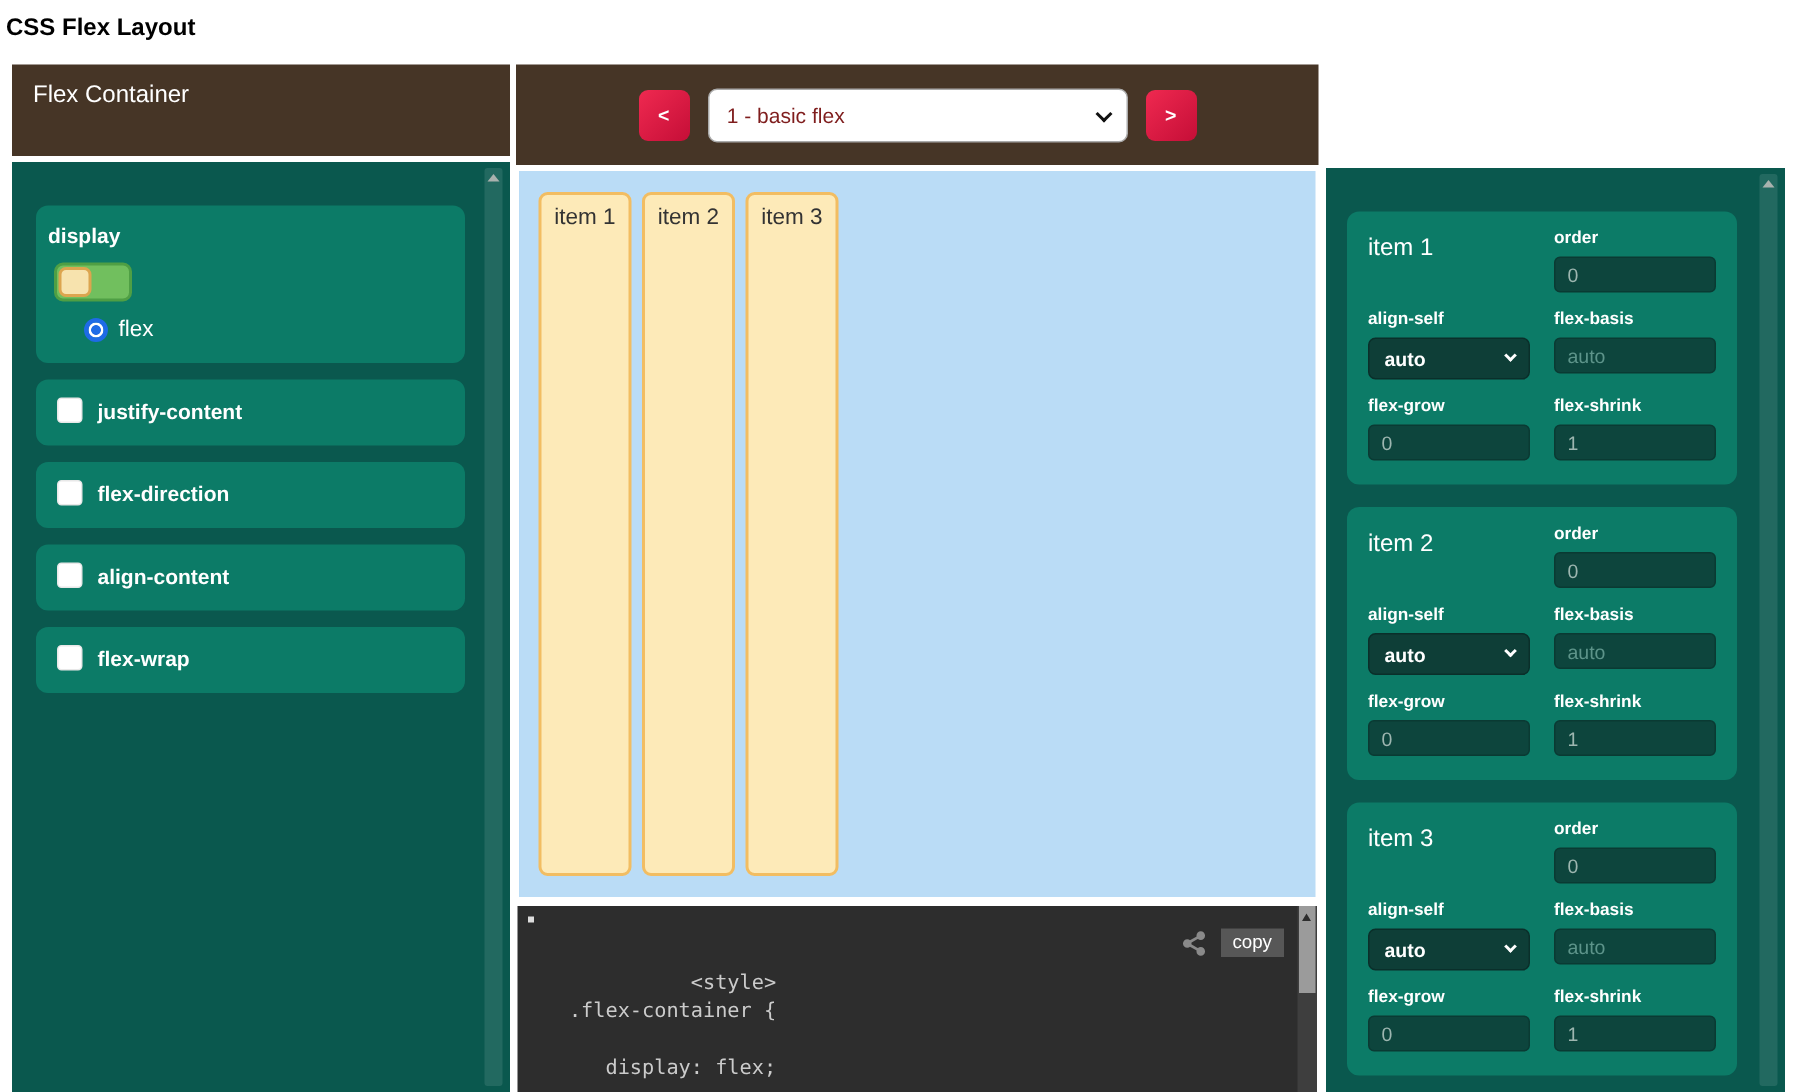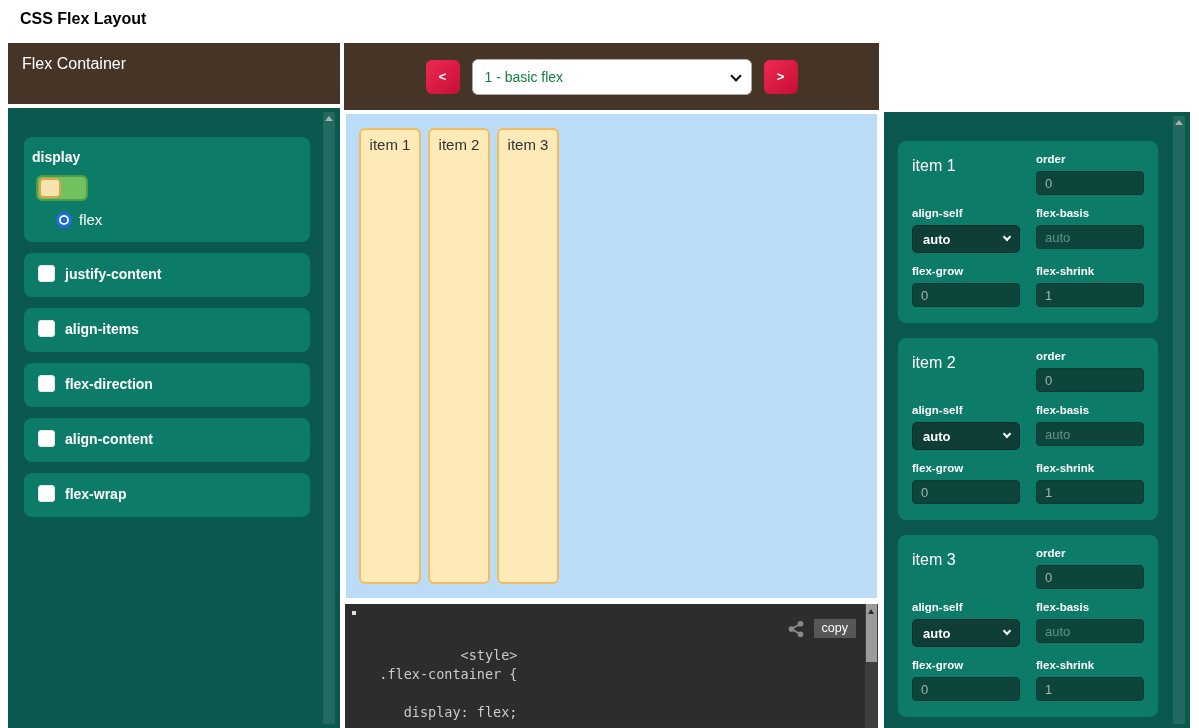--- a/index.html
+++ b/index.html
@@ -1,19 +1,19 @@
 <!DOCTYPE html>
 <html><head>
 <meta charset="utf-8">
 <style>
   * { margin:0; padding:0; box-sizing:border-box; }
   html,body { width:1199px; height:728px; overflow:hidden; background:#fff;
               font-family:"Liberation Sans", sans-serif; }
 
-  .page-title { position:absolute; left:20px; top:10px; font-size:16px; font-weight:bold; color:#000; }
+  .page-title { position:absolute; left:4px; top:10px; font-size:16px; font-weight:bold; color:#000; }
 
   .panel { position:absolute; top:43px; bottom:0; }
   .panel-header { background:#463526; color:#fff; padding:12px 14px; font-size:16px; }
   .panel-body { background:#0a584e; position:absolute; left:0; right:0; bottom:0; overflow:hidden; }
 
   
   #left-panel { left:8px; width:332px; }
   #left-panel .panel-header { height:61px; }
   #left-panel .panel-body { top:65px; }
   .left-content { padding:29px 30px 0 16px; }
@@ -40,21 +40,21 @@
                      border-bottom:5px solid #a9b2ae; }
 
   
   #middle-panel { left:344px; width:535px; }
   #middle-panel .panel-header { height:67px; display:flex; align-items:center; justify-content:center; gap:12px; }
   #middle-panel .panel-body { top:69px; background:#fff; }
   .nav-btn { width:34px; height:34px; border:none; border-radius:6px; color:#fff; font-size:13px; font-weight:bold;
              background:linear-gradient(135deg,#ef2950,#c50e37); cursor:pointer; }
   .example-select-wrap { position:relative; width:280px; }
   .example-select { width:100%; height:36px; appearance:none; -webkit-appearance:none; border:1px solid #aaa;
-                    border-radius:6px; background:#fff; font-size:14px; color:#15803d; padding:0 28px 0 12px;
+                    border-radius:6px; background:#fff; font-size:14px; color:#7f1d1d; padding:0 28px 0 12px;
                     font-family:"Liberation Sans",sans-serif; cursor:pointer; }
   .chev { position:absolute; right:12px; top:13px; width:8px; height:8px; border-right:2.5px solid #111;
           border-bottom:2.5px solid #111; transform:rotate(45deg); pointer-events:none; }
 
   .flex-preview { margin:2px 2px 0 2px; height:484px; background:#badcf6; padding:14px 0 14px 13px;
                   display:flex; align-items:stretch; }
   .flex-item { width:62px; margin-right:7px; background:#fdeab8; border:2px solid #f2bd62; border-radius:6px;
                color:#333; font-size:15px; text-align:center; padding-top:6px; }
 
   .code-block { position:relative; margin:6px 1px 0 1px; height:160px; background:#2d2d2d; overflow:hidden; }
@@ -117,26 +117,20 @@
 
       <div class="prop-card">
         <div class="prop-row">
           <input type="checkbox" class="prop-checkbox" style="">
           <span>justify-content</span>
         </div>
       </div>
       <div class="prop-card">
         <div class="prop-row">
           <input type="checkbox" class="prop-checkbox" style="">
-          <span>align-items</span>
-        </div>
-      </div>
-      <div class="prop-card">
-        <div class="prop-row">
-          <input type="checkbox" class="prop-checkbox" style="">
           <span>flex-direction</span>
         </div>
       </div>
       <div class="prop-card">
         <div class="prop-row">
           <input type="checkbox" class="prop-checkbox" style="">
           <span>align-content</span>
         </div>
       </div>
       <div class="prop-card">

